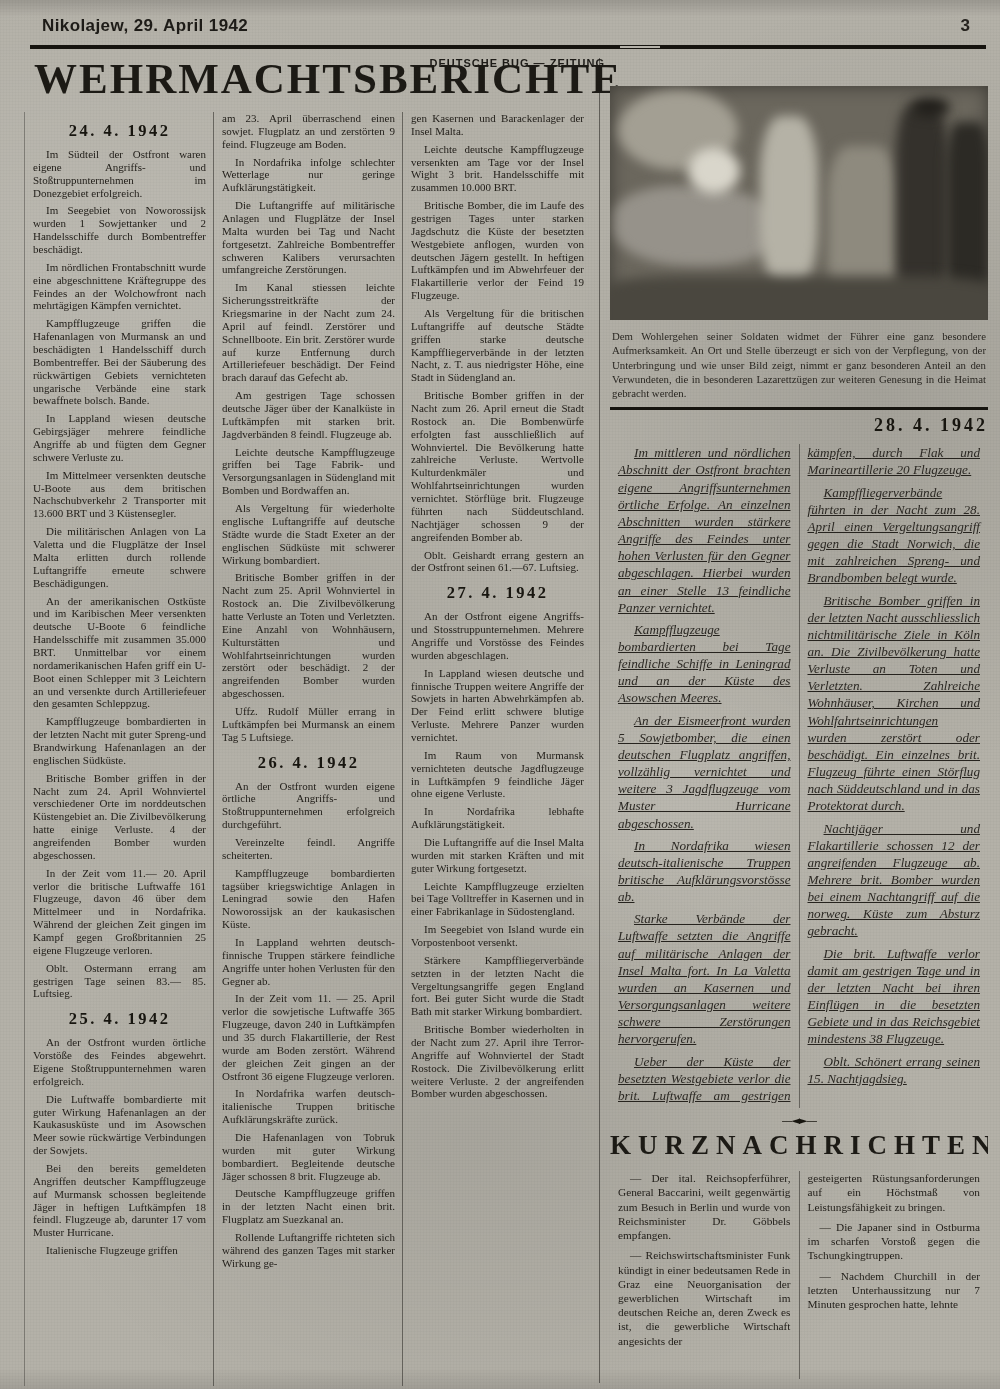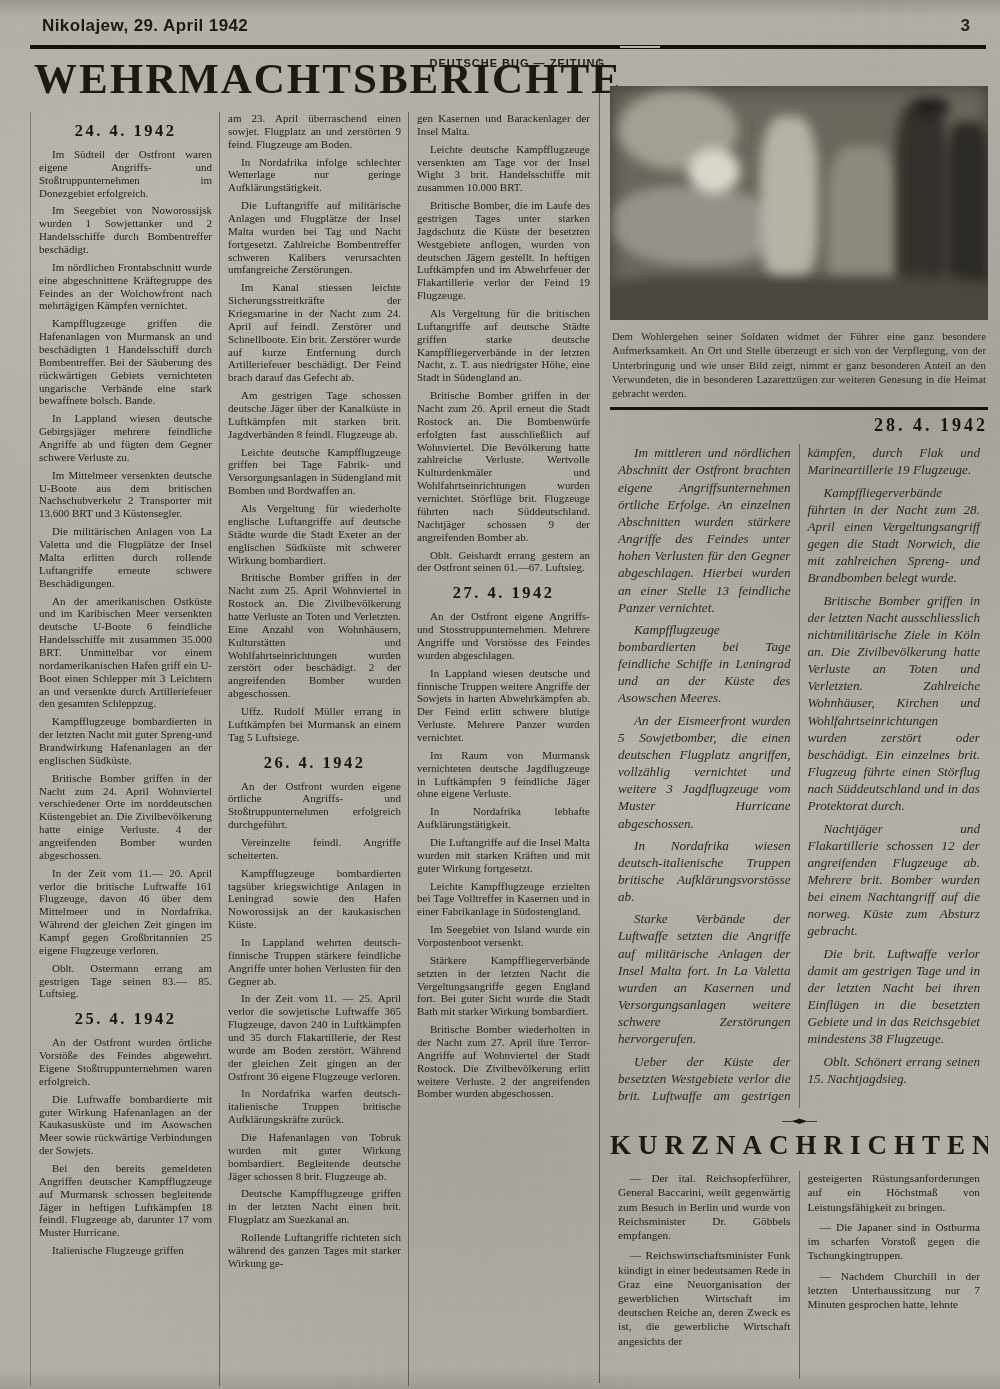--- a/index.html
+++ b/index.html
@@ -45,21 +45,21 @@
     font-family: "Liberation Serif", serif;
     font-size: 43px; font-weight: bold; letter-spacing: 2px;
     color: #1c1a15; white-space: nowrap;
   }
 
   
   .main-divider { position: absolute; left: 599px; top: 58px; width: 1px; height: 1325px; background: rgba(28,26,22,.55); }
 
   
   .columns {
-    position: absolute; top: 112px; left: 30px; width: 567px; height: 1274px;
+    position: absolute; top: 112px; left: 24px; width: 567px; height: 1274px;
     display: flex; overflow: hidden;
     border-left: 1px solid rgba(28,26,22,.35);
   }
   .col { flex: 1 1 0; padding: 0 7px 0 8px; overflow: hidden; }
   .col + .col { border-left: 1px solid rgba(28,26,22,.5); }
 
   .para {
     font-size: 11px; line-height: 1.17; text-align: justify;
     text-indent: 13px; margin-bottom: 5px; color: #24211c;
   }
@@ -91,21 +91,21 @@
   .caption {
     margin-top: 9px; padding: 0 2px;
     font-size: 10.8px; line-height: 1.32; text-align: justify; color: #2a2722;
   }
   .caption-rule { margin: 7px 0 5px; height: 3px; background: #16140f; }
 
   .report-date {
     text-align: right; font-size: 18px; font-weight: bold; letter-spacing: 3px;
     margin: 4px 0 8px; color: #17150f;
   }
-  .subcols { display: flex; height: 664px; overflow: hidden; }
+  .subcols { display: flex; height: 664px; overflow: hidden; text-decoration: underline; }
   .subcol { flex: 1 1 0; padding: 0 8px; overflow: hidden; }
   .subcol + .subcol { border-left: 1px solid rgba(28,26,22,.5); }
   .subcol .para {
     font-style: italic; font-size: 13.2px; line-height: 1.3;
     text-indent: 16px; margin-bottom: 5px; color: #2b2823;
   }
   .subcol .para.noindent { text-indent: 0; }
 
   .ornament { height: 18px; position: relative; margin: 2px 0 0; text-align: center; }
   .ornament .glyph {
@@ -224,21 +224,21 @@
     <div class="subcols">
       <div class="subcol">
           <p class="para">Im mittleren und nördlichen Abschnitt der Ostfront brachten eigene Angriffsunternehmen örtliche Erfolge. An einzelnen Abschnitten wurden stärkere Angriffe des Feindes unter hohen Verlusten für den Gegner abgeschlagen. Hierbei wurden an einer Stelle 13 feindliche Panzer vernichtet.</p>
           <p class="para">Kampfflugzeuge bombardierten bei Tage feindliche Schiffe in Leningrad und an der Küste des Asowschen Meeres.</p>
           <p class="para">An der Eismeerfront wurden 5 Sowjetbomber, die einen deutschen Flugplatz angriffen, vollzählig vernichtet und weitere 3 Jagdflugzeuge vom Muster Hurricane abgeschossen.</p>
           <p class="para">In Nordafrika wiesen deutsch-italienische Truppen britische Aufklärungsvorstösse ab.</p>
           <p class="para">Starke Verbände der Luftwaffe setzten die Angriffe auf militärische Anlagen der Insel Malta fort. In La Valetta wurden an Kasernen und Versorgungsanlagen weitere schwere Zerstörungen hervorgerufen.</p>
           <p class="para">Ueber der Küste der besetzten Westgebiete verlor die brit. Luftwaffe am gestrigen Tage in Luft-</p>
         </div>
       <div class="subcol">
-          <p class="para noindent">kämpfen, durch Flak und Marineartillerie 19 Flugzeuge.</p>
+          <p class="para noindent">kämpfen, durch Flak und Marineartillerie 20 Flugzeuge.</p>
           <p class="para">Kampffliegerverbände führten in der Nacht zum 28. April einen Vergeltungsangriff gegen die Stadt Norwich, die mit zahlreichen Spreng- und Brandbomben belegt wurde.</p>
           <p class="para">Britische Bomber griffen in der letzten Nacht ausschliesslich nichtmilitärische Ziele in Köln an. Die Zivilbevölkerung hatte Verluste an Toten und Verletzten. Zahlreiche Wohnhäuser, Kirchen und Wohlfahrtseinrichtungen wurden zerstört oder beschädigt. Ein einzelnes brit. Flugzeug führte einen Störflug nach Süddeutschland und in das Protektorat durch.</p>
           <p class="para">Nachtjäger und Flakartillerie schossen 12 der angreifenden Flugzeuge ab. Mehrere brit. Bomber wurden bei einem Nachtangriff auf die norweg. Küste zum Absturz gebracht.</p>
           <p class="para">Die brit. Luftwaffe verlor damit am gestrigen Tage und in der letzten Nacht bei ihren Einflügen in die besetzten Gebiete und in das Reichsgebiet mindestens 38 Flugzeuge.</p>
           <p class="para">Oblt. Schönert errang seinen 15. Nachtjagdsieg.</p>
         </div>
     </div>
 
     <div class="ornament">
       <span class="glyph">—◄►—</span>

